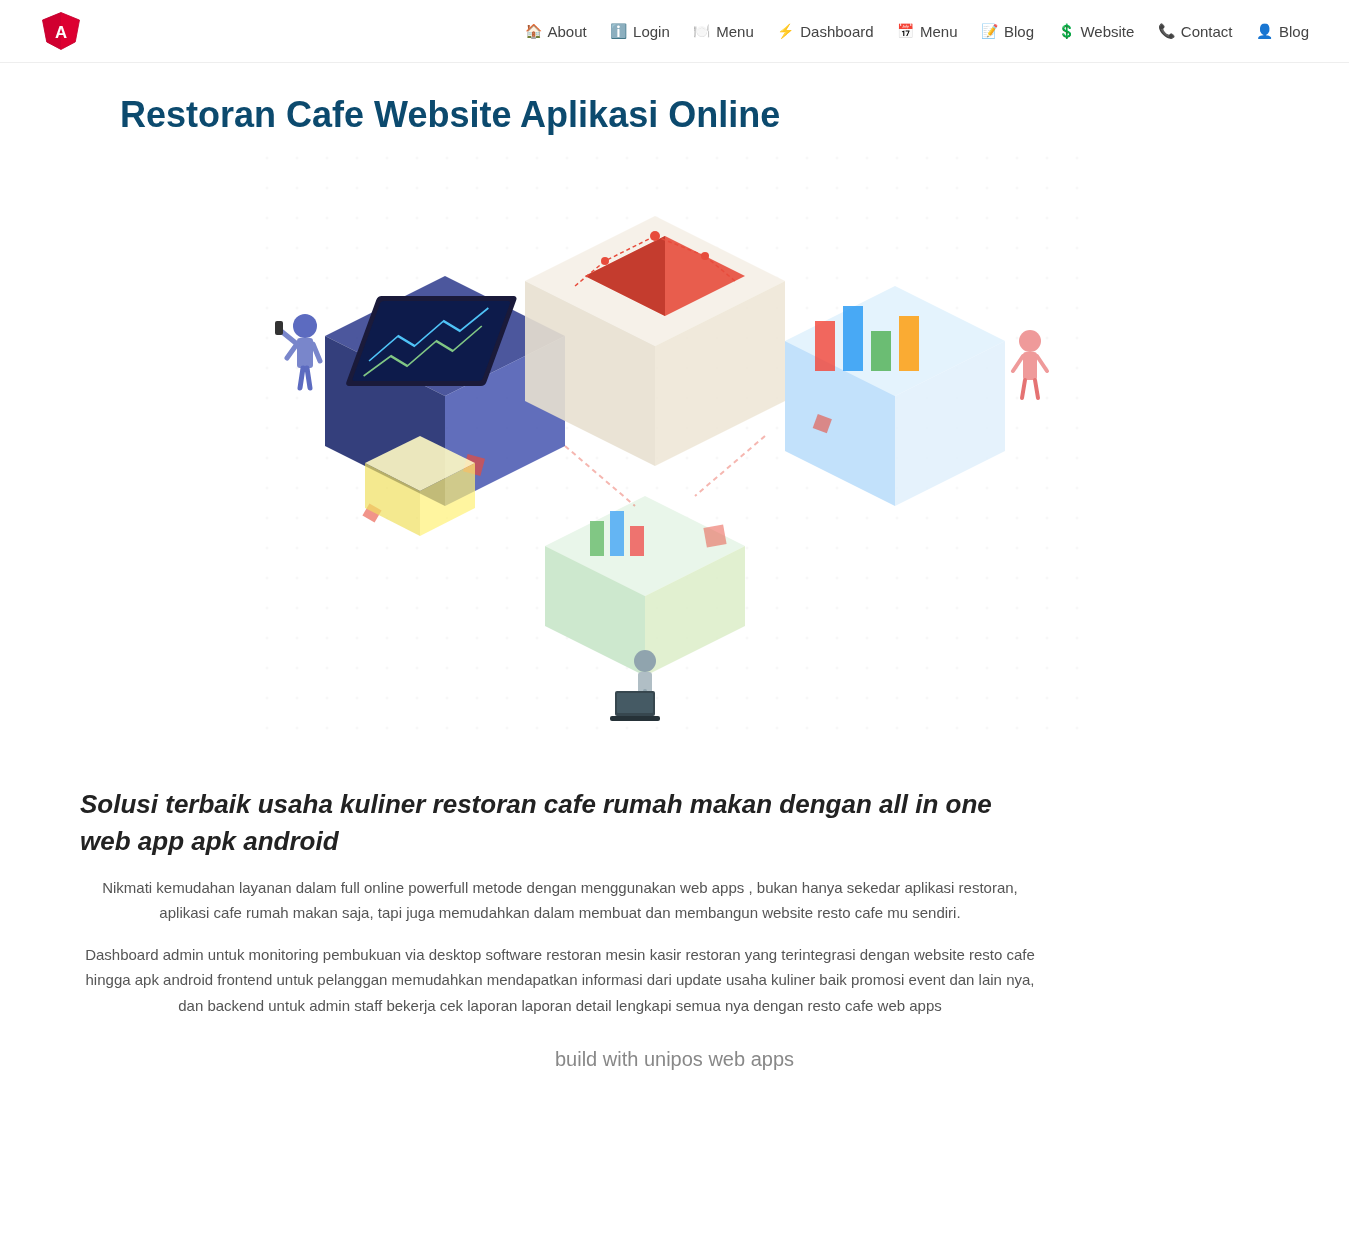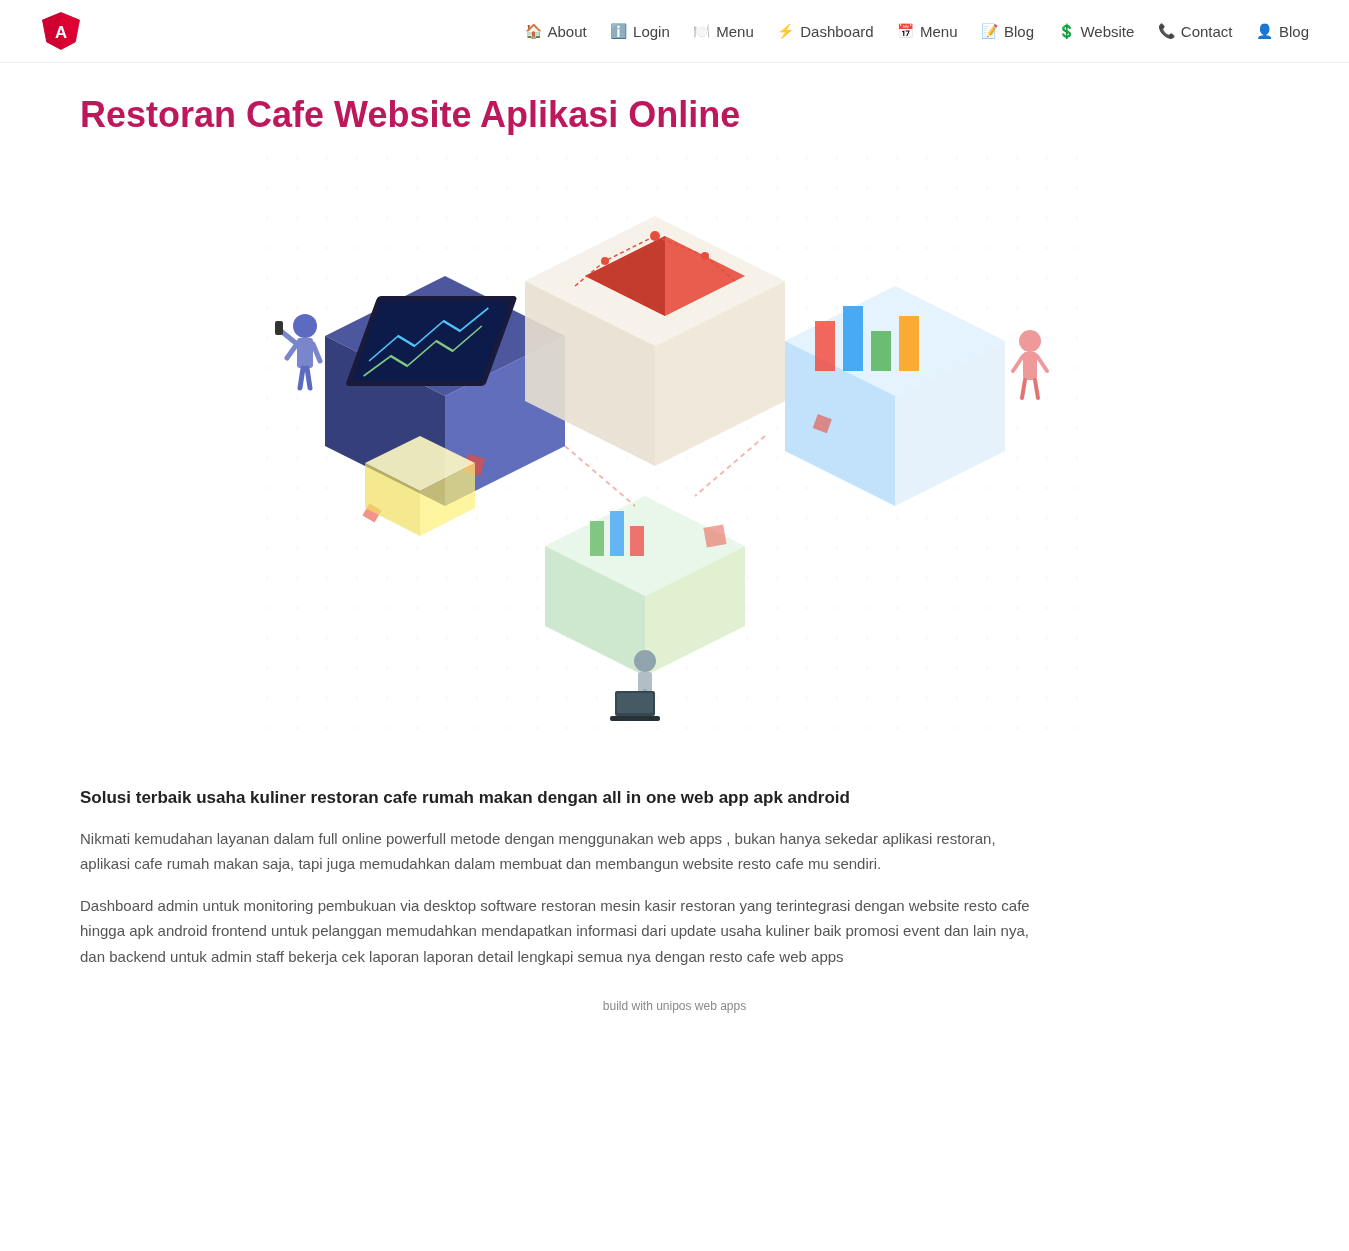--- a/index.html
+++ b/index.html
@@ -61,53 +61,56 @@
     }
 
     
     .main-content {
       padding: 30px 80px 20px 80px;
     }
 
     .page-title {
       font-size: 36px;
       font-weight: 700;
-      color: #be185d;
+      color: #0c4a6e;
       margin-bottom: 20px;
       line-height: 1.2;
+      margin-left: 40px;
     }
 
     .illustration-container {
       width: 100%;
       display: flex;
       justify-content: center;
       margin-bottom: 30px;
     }
 
     
     .section-heading {
-      font-size: 17px;
+      font-size: 26px;
       font-weight: 700;
       color: #222;
       margin-bottom: 16px;
       line-height: 1.4;
       max-width: 960px;
+      font-style: italic;
     }
 
     .section-para {
       font-size: 15px;
       color: #555;
       line-height: 1.7;
       max-width: 960px;
       margin-bottom: 16px;
+      text-align: center;
     }
 
     .footer-build {
       text-align: center;
-      font-size: 12px;
+      font-size: 20px;
       color: #888;
       margin-top: 30px;
       padding-bottom: 20px;
     }
 
     
     .iso-svg {
       width: 820px;
       height: 600px;
     }

